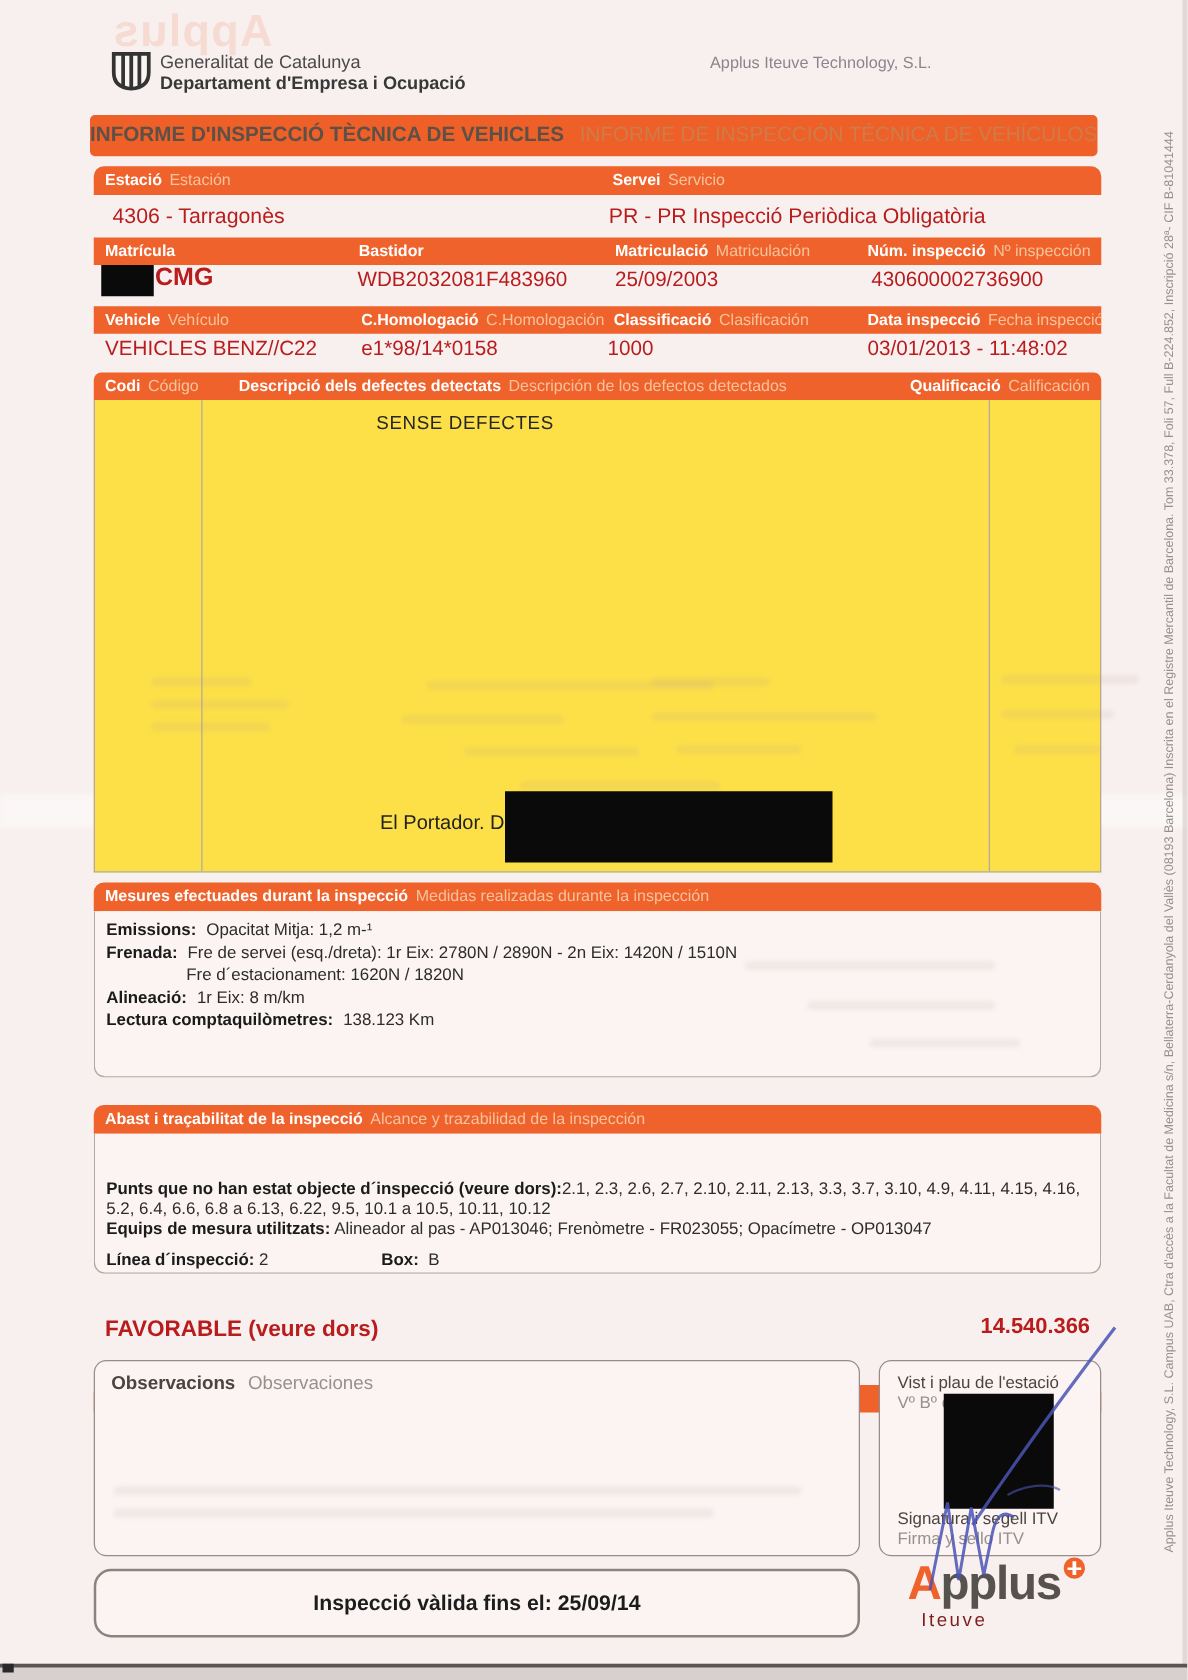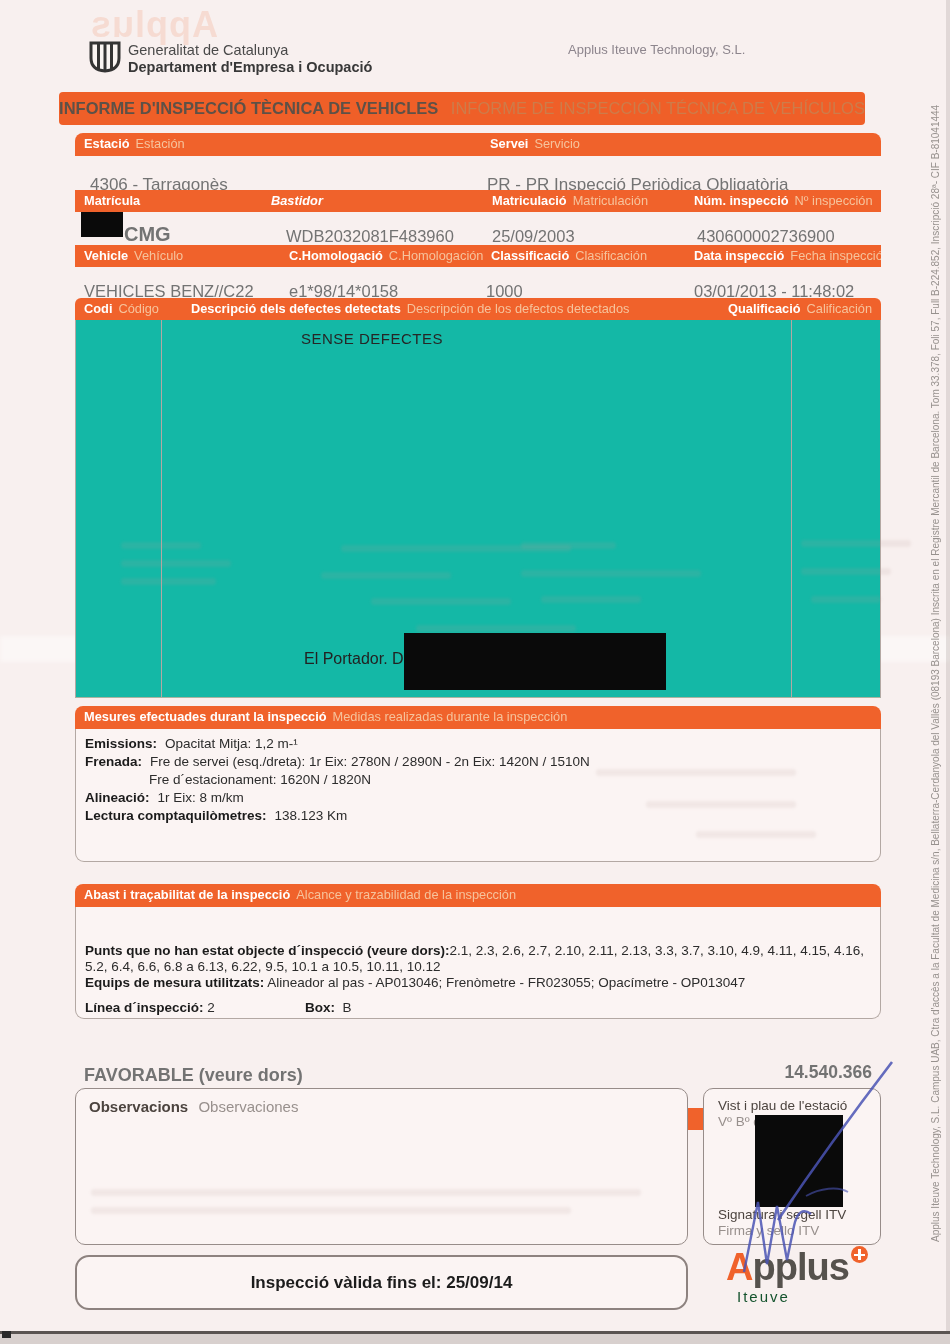--- a/index.html
+++ b/index.html
@@ -2,44 +2,44 @@
 <html><head>
 <meta charset="utf-8">
 <style>
   html,body{margin:0;padding:0;}
   body{font-family:"Liberation Sans",sans-serif;background:#e8e2e0;}
   #page{position:relative;width:950px;height:1344px;background:#f8f0ef;overflow:hidden;margin:0 auto;}
   #page *{box-sizing:border-box;}
 
   
   .abs{position:absolute;}
-  .val{position:absolute;font-size:16.5px;color:#737373;white-space:nowrap;margin-top:12px;}
+  .val{position:absolute;font-size:16.5px;color:#b91c1c;white-space:nowrap;}
   .val.b{font-weight:bold;}
   .small-gray{color:#98908d;}
 
   
   .bar{position:absolute;left:75px;width:806px;height:22px;background:#f0622b;overflow:hidden;}
   .bar .pair{position:absolute;top:0;line-height:22px;font-size:12.8px;white-space:nowrap;}
   .bar .ca{font-weight:bold;color:#ffffff;}
   .bar .es{color:#f6c39c;margin-left:6px;font-weight:normal;font-style:normal;}
   .rt{border-radius:8px 8px 0 0;}
 
   
-  #title-bar{position:absolute;left:59px;top:92px;width:806px;height:33px;background:#ef5f28;
+  #title-bar{position:absolute;left:72px;top:92px;width:806px;height:33px;background:#ef5f28;
              border-radius:4px;text-align:center;line-height:33px;white-space:nowrap;font-size:16.5px;}
   #title-bar .ca{font-weight:bold;color:#5d5147;}
   #title-bar .es{color:#cd7c4a;margin-left:8px;}
 
   
   .section-box{position:absolute;left:75px;width:806px;background:#fbf4f3;border:1px solid #b3a8a3;
                border-top:none;border-radius:0 0 9px 9px;}
   .round-box{position:absolute;background:#fbf4f3;border:1.5px solid #978c89;border-radius:10px;}
 
   
-  #defects-box{position:absolute;left:75px;top:320px;width:806px;height:378px;background:#14b8a6;
+  #defects-box{position:absolute;left:75px;top:320px;width:806px;height:378px;background:#fde047;
                border-left:1px solid #b3a8a3;border-right:1px solid #b3a8a3;border-bottom:1px solid #aab3a0;}
   .vline{position:absolute;top:0;bottom:0;width:1px;background:#b3a8a3;}
 
   
   .mline{position:absolute;left:9px;right:9px;font-size:13.5px;color:#2c2c2c;white-space:nowrap;}
   .mline b{color:#1b1b1b;margin-right:8px;}
   .wrapline{position:absolute;left:9px;width:788px;font-size:13.5px;color:#2c2c2c;line-height:16px;}
   .wrapline b{color:#1b1b1b;}
 
   
@@ -50,21 +50,21 @@
 
   
   #applus-logo{position:absolute;left:726px;top:1246px;font-size:38px;font-weight:bold;letter-spacing:-1px;white-space:nowrap;}
   #applus-logo .a{color:#f0622b;}
   #applus-logo .rest{color:#56524d;}
   .plus-badge{position:relative;display:inline-block;width:17px;height:17px;background:#f0622b;border-radius:50%;
               vertical-align:top;margin-top:0;margin-left:2px;}
   .plus-badge::before,.plus-badge::after{content:"";position:absolute;background:#fff;}
   .plus-badge::before{left:7.5px;top:3px;width:2.5px;height:11px;}
   .plus-badge::after{left:3px;top:7.5px;width:11px;height:2.5px;}
-  #applus-sub{position:absolute;left:737px;top:1288px;font-size:15px;letter-spacing:2px;color:#14532d;}
+  #applus-sub{position:absolute;left:737px;top:1288px;font-size:15px;letter-spacing:2px;color:#7f1d1d;}
 
   
   #ghost-brand{position:absolute;left:90px;top:4px;font-size:36px;font-weight:bold;color:rgba(235,112,60,.16);
                transform:scaleX(-1);letter-spacing:1px;}
   #side-note{position:absolute;left:930px;top:1242px;width:1150px;transform:rotate(-90deg);
              transform-origin:0 0;font-size:10px;color:#97918e;white-space:nowrap;}
   #crease{position:absolute;left:0;top:636px;width:950px;height:26px;background:rgba(255,255,255,.45);filter:blur(2px);}
   #bottom-strip{position:absolute;left:0;bottom:0;width:950px;height:13px;background:#d8d0ce;border-top:3px solid #5a5452;}
   #corner-tick{position:absolute;left:2px;bottom:6px;width:9px;height:7px;background:#2a2a2a;}
   #right-shade{position:absolute;right:0;top:0;width:4px;height:1344px;background:rgba(120,110,105,.18);}
@@ -104,21 +104,21 @@
 
   <div class="bar rt" style="top:133px;height:23px;">
     <span class="pair" style="left:9px;"><b class="ca">Estació</b><i class="es">Estación</i></span>
     <span class="pair" style="left:415px;"><b class="ca">Servei</b><i class="es">Servicio</i></span>
   </div>
   <div class="val" style="left:90px;top:163px;font-size:17px;">4306 - Tarragonès</div>
   <div class="val" style="left:487px;top:163px;font-size:17px;">PR - PR Inspecció Periòdica Obligatòria</div>
 
   <div class="bar" style="top:190px;">
     <span class="pair" style="left:9px;"><b class="ca">Matrícula</b></span>
-    <span class="pair" style="left:196px;font-style:italic;"><b class="ca">Bastidor</b></span>
+    <span class="pair" style="left:212px;"><b class="ca">Bastidor</b></span>
     <span class="pair" style="left:417px;"><b class="ca">Matriculació</b><i class="es">Matriculación</i></span>
     <span class="pair" style="left:619px;"><b class="ca">Núm. inspecció</b><i class="es">Nº inspección</i></span>
   </div>
   <div class="redact" style="left:81px;top:212px;width:42px;height:25px;"></div>
   <div class="val b" style="left:124px;top:211px;font-size:20px;">CMG</div>
   <div class="val" style="left:286px;top:215px;">WDB2032081F483960</div>
   <div class="val" style="left:492px;top:215px;">25/09/2003</div>
   <div class="val" style="left:697px;top:215px;">430600002736900</div>
 
   <div class="bar" style="top:245px;">

